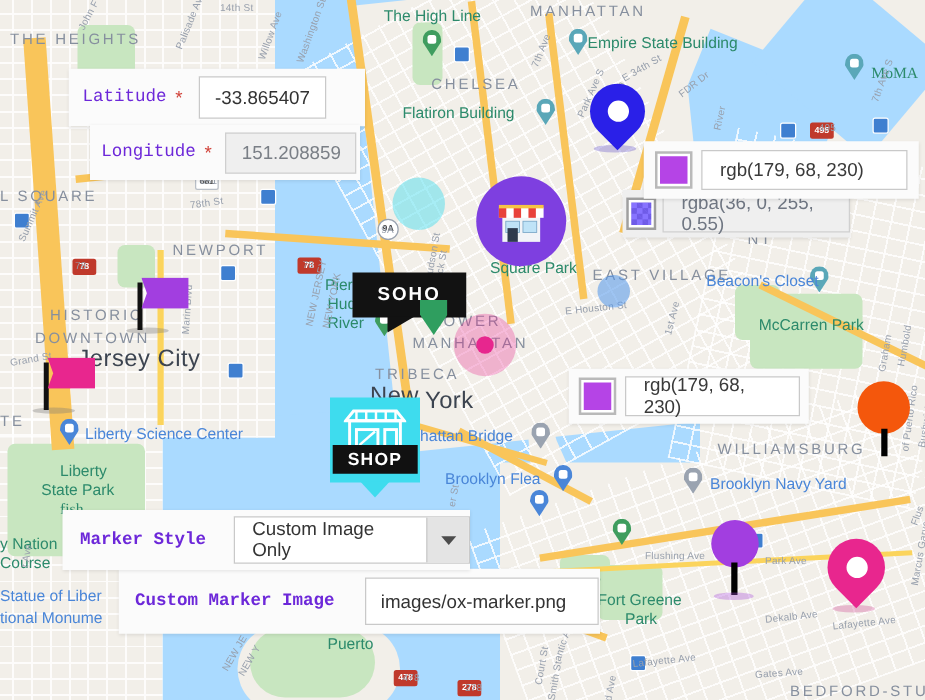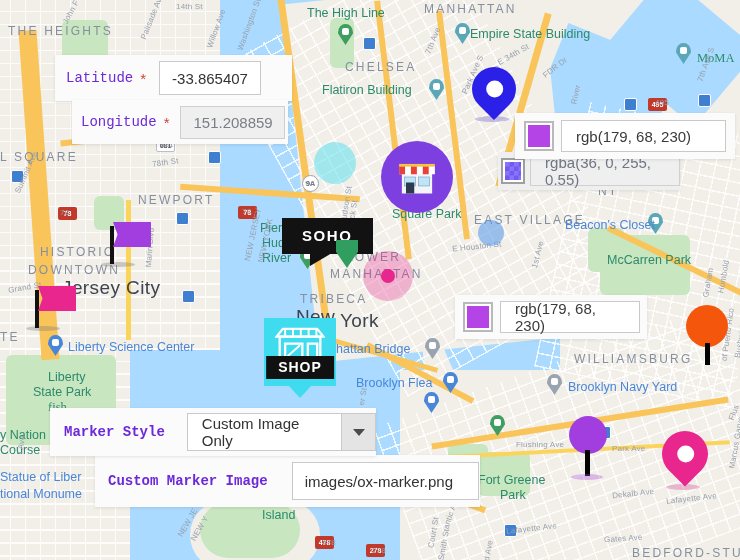--- a/index.html
+++ b/index.html
@@ -443,21 +443,21 @@
         <div class="maplabel poi-blue" style="left: 0px; top: 470px;">Statue of Liber</div>
         <div class="maplabel poi-blue" style="left: 0px; top: 487px;">tional Monume</div>
         <div class="maplabel poi-blue" style="left: 336px; top: 342px;">hattan Bridge</div>
         <div class="maplabel poi-blue" style="left: 356px; top: 376px;">Brooklyn Flea</div>
         <div class="maplabel poi" style="left: 250px; top: 425px;">The Battery</div>
         <div class="maplabel poi" style="left: 412px; top: 456px;">Commodore</div>
         <div class="maplabel poi" style="left: 418px; top: 471px;">Barry Park</div>
         <div class="maplabel poi-blue" style="left: 568px; top: 380px;">Brooklyn Navy Yard</div>
         <div class="maplabel poi" style="left: 478px; top: 473px;">Fort Greene</div>
         <div class="maplabel poi" style="left: 500px; top: 488px;">Park</div>
-        <div class="maplabel poi" style="left: 262px; top: 508px;">Island</div>
+        <div class="maplabel poi" style="left: 262px; top: 508px;">Puerto</div>
         <div class="maplabel street" style="left: 56px; top: 4px; transform: rotate(-62deg);">John F K</div>
         <div class="maplabel street" style="left: 128px; top: 12px; transform: rotate(-68deg);">Palisade Ave</div>
         <div class="maplabel street" style="left: 176px; top: 2px;">14th St</div>
         <div class="maplabel street" style="left: 196px; top: 24px; transform: rotate(-70deg);">Willow Ave</div>
         <div class="maplabel street" style="left: 222px; top: 20px; transform: rotate(-70deg);">Washington St</div>
         <div class="maplabel street" style="left: 419px; top: 36px; transform: rotate(-68deg);">7th Ave</div>
         <div class="maplabel street" style="left: 452px; top: 70px; transform: rotate(-66deg);">Park Ave S</div>
         <div class="maplabel street" style="left: 472px; top: 78px; transform: rotate(-66deg);">Lexington</div>
         <div class="maplabel street" style="left: 496px; top: 50px; transform: rotate(-30deg);">E 34th St</div>
         <div class="maplabel street" style="left: 541px; top: 63px; transform: rotate(-38deg);">FDR Dr</div>

